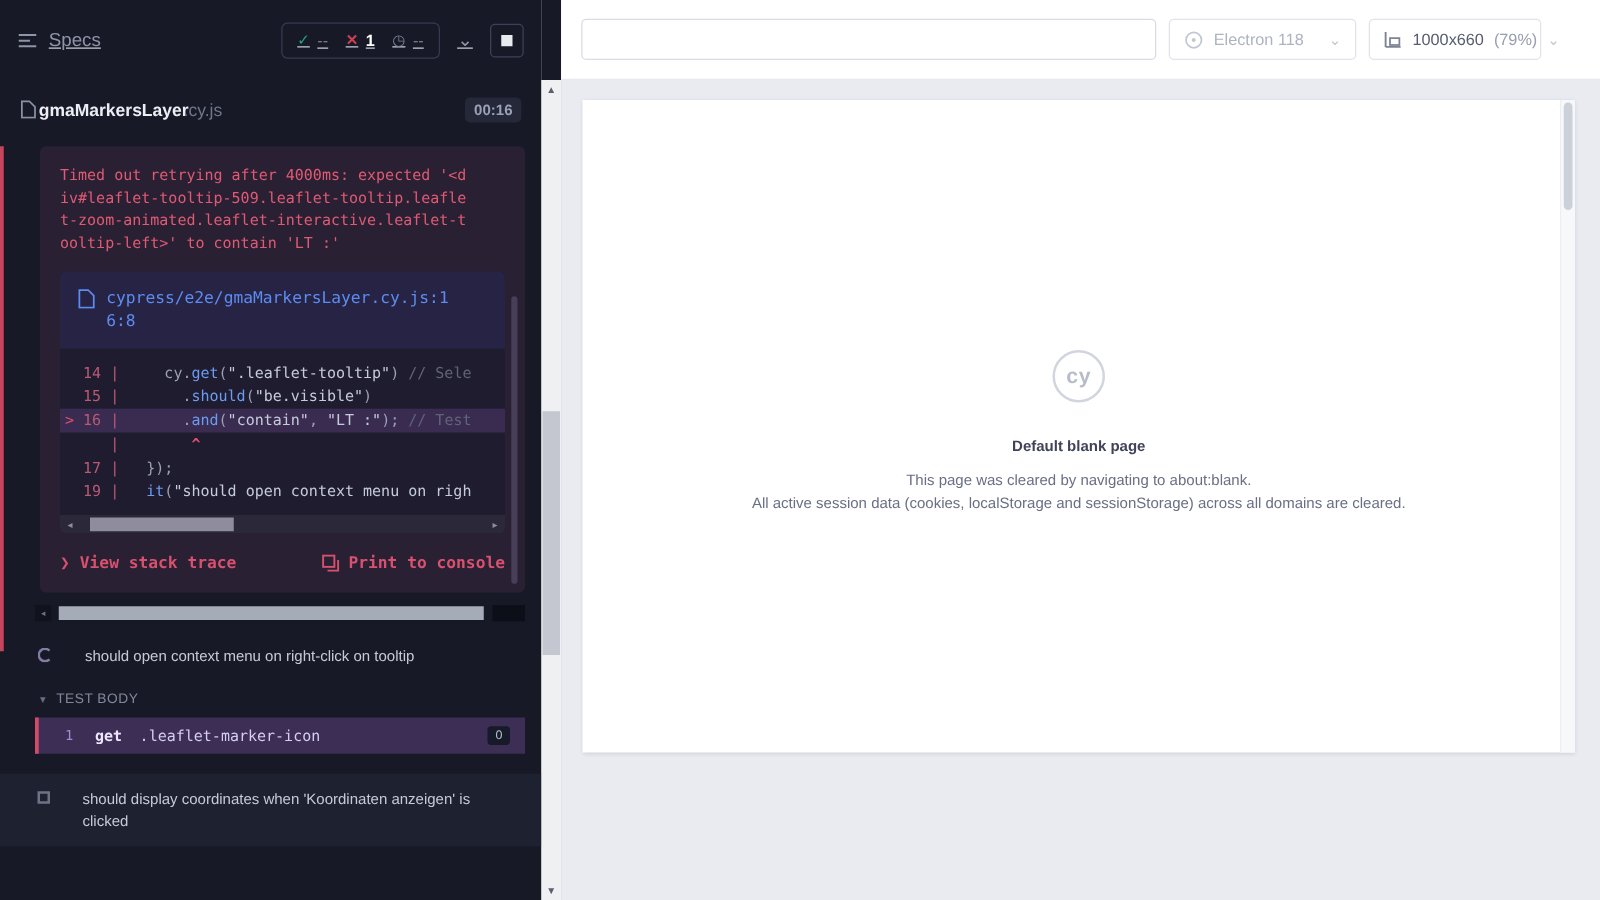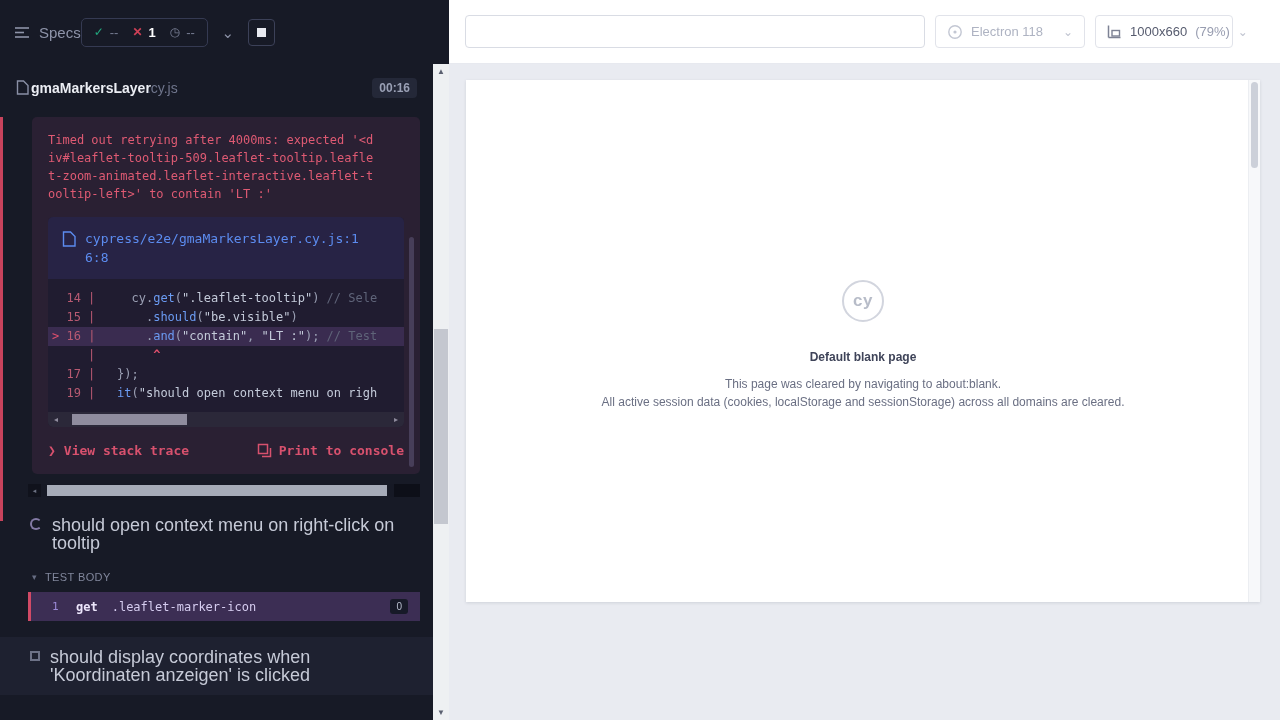--- a/index.html
+++ b/index.html
@@ -2,21 +2,21 @@
 <html><head>
 <meta charset="utf-8">
 <style>
   * { box-sizing: border-box; margin: 0; padding: 0; }
   html,body { width:1280px; height:720px; overflow:hidden; }
   body { font-family:"Liberation Sans", sans-serif; }
   .app { display:flex; width:1280px; height:720px; background:#fff; }
 
   
   .reporter { width:433px; flex-shrink:0; background:#171a26; color:#c9cdd9; display:flex; flex-direction:column; overflow:hidden; }
-  .rep-header { height:64px; display:flex; align-items:center; padding:0 14px; flex-shrink:0; }
+  .rep-header { height:64px; display:flex; align-items:center; justify-content:space-between; padding:0 14px; flex-shrink:0;text-decoration:underline; }
   .specs-btn { display:flex; align-items:center; gap:9px; color:#8e94a9; font-size:15px; cursor:pointer; }
   .rep-header-right { display:flex; align-items:center; gap:7px; }
   .stats { display:flex; align-items:center; gap:14px; border:1px solid #353a52; border-radius:5px; padding:6px 12px; font-size:13px; }
   .stat { display:flex; gap:6px; align-items:center; color:#777d93; }
   .stat .ic { font-style:normal; font-size:12px; }
   .ic.pass { color:#21a77d; } .ic.fail { color:#cf4056; font-weight:bold; } .ic.pend { color:#777d93; }
   .stat .cnt { font-weight:400; }
   .stat .cnt.failed { color:#ffffff; font-weight:700; }
   .sq-btn { background:none; border:none; color:#8e94a9; font-size:15px; width:26px; height:26px; cursor:pointer; line-height:1; }
   .stop-btn { width:27px; height:27px; border:1px solid #3c4158; border-radius:4px; background:none; display:flex; align-items:center; justify-content:center; cursor:pointer; }
@@ -51,21 +51,21 @@
   .err-actions { display:flex; justify-content:space-between; align-items:center; margin-top:16px; font-family:"DejaVu Sans Mono", monospace; font-size:13px; font-weight:700; color:#d8516e; }
   .stack-link { cursor:pointer; display:flex; gap:8px; align-items:center; }
   .print-link { cursor:pointer; display:flex; gap:7px; align-items:center; }
 
   .outer-hscroll { margin:10px 0 0 28px; width:392px; height:13px; display:flex; background:#161925; }
   .oh-btn { width:13px; background:#10121c; color:#6c7183; font-size:7px; display:flex; align-items:center; justify-content:center; cursor:pointer; }
   .oh-track { flex:1; position:relative; }
   .oh-thumb { position:absolute; left:6px; top:1px; height:11px; width:340px; background:#a6abb8; cursor:pointer; }
   .oh-corner { width:26px; background:#0d0f18; }
 
-  .test { display:flex; gap:10px; padding:11px 16px 11px 30px; font-size:18px; color:#c6cad7; align-items:flex-start; cursor:pointer; }
+  .test { display:flex; gap:26px; padding:11px 16px 11px 30px; font-size:12px; color:#c6cad7; align-items:flex-start; cursor:pointer; }
   .test.first { margin-top:8px; }
   .test.queued { margin-top:16px; background:#1e2130; }
   .test-title { max-width:345px; line-height:18px; }
   .spinner-icon { width:12px; height:12px; border:2px solid #837aa5; border-right-color:transparent; border-radius:50%; margin-top:2px; flex-shrink:0; }
   .square-icon { width:10px; height:10px; border:2px solid #6d7287; margin-top:3px; flex-shrink:0; }
 
   .test-body-row { display:flex; gap:8px; align-items:center; padding:8px 16px 9px 32px; color:#81879c; font-size:11px; letter-spacing:0.4px; cursor:pointer; }
   .tb-chev { color:#676d83; font-size:9px; }
 
   .cmd-row { display:flex; align-items:center; margin:0 13px 0 28px; background:#3c2e54; border-left:3px solid #d14a66; padding:7px 12px 7px 21px; font-family:"DejaVu Sans Mono", monospace; font-size:12px; cursor:pointer; }

